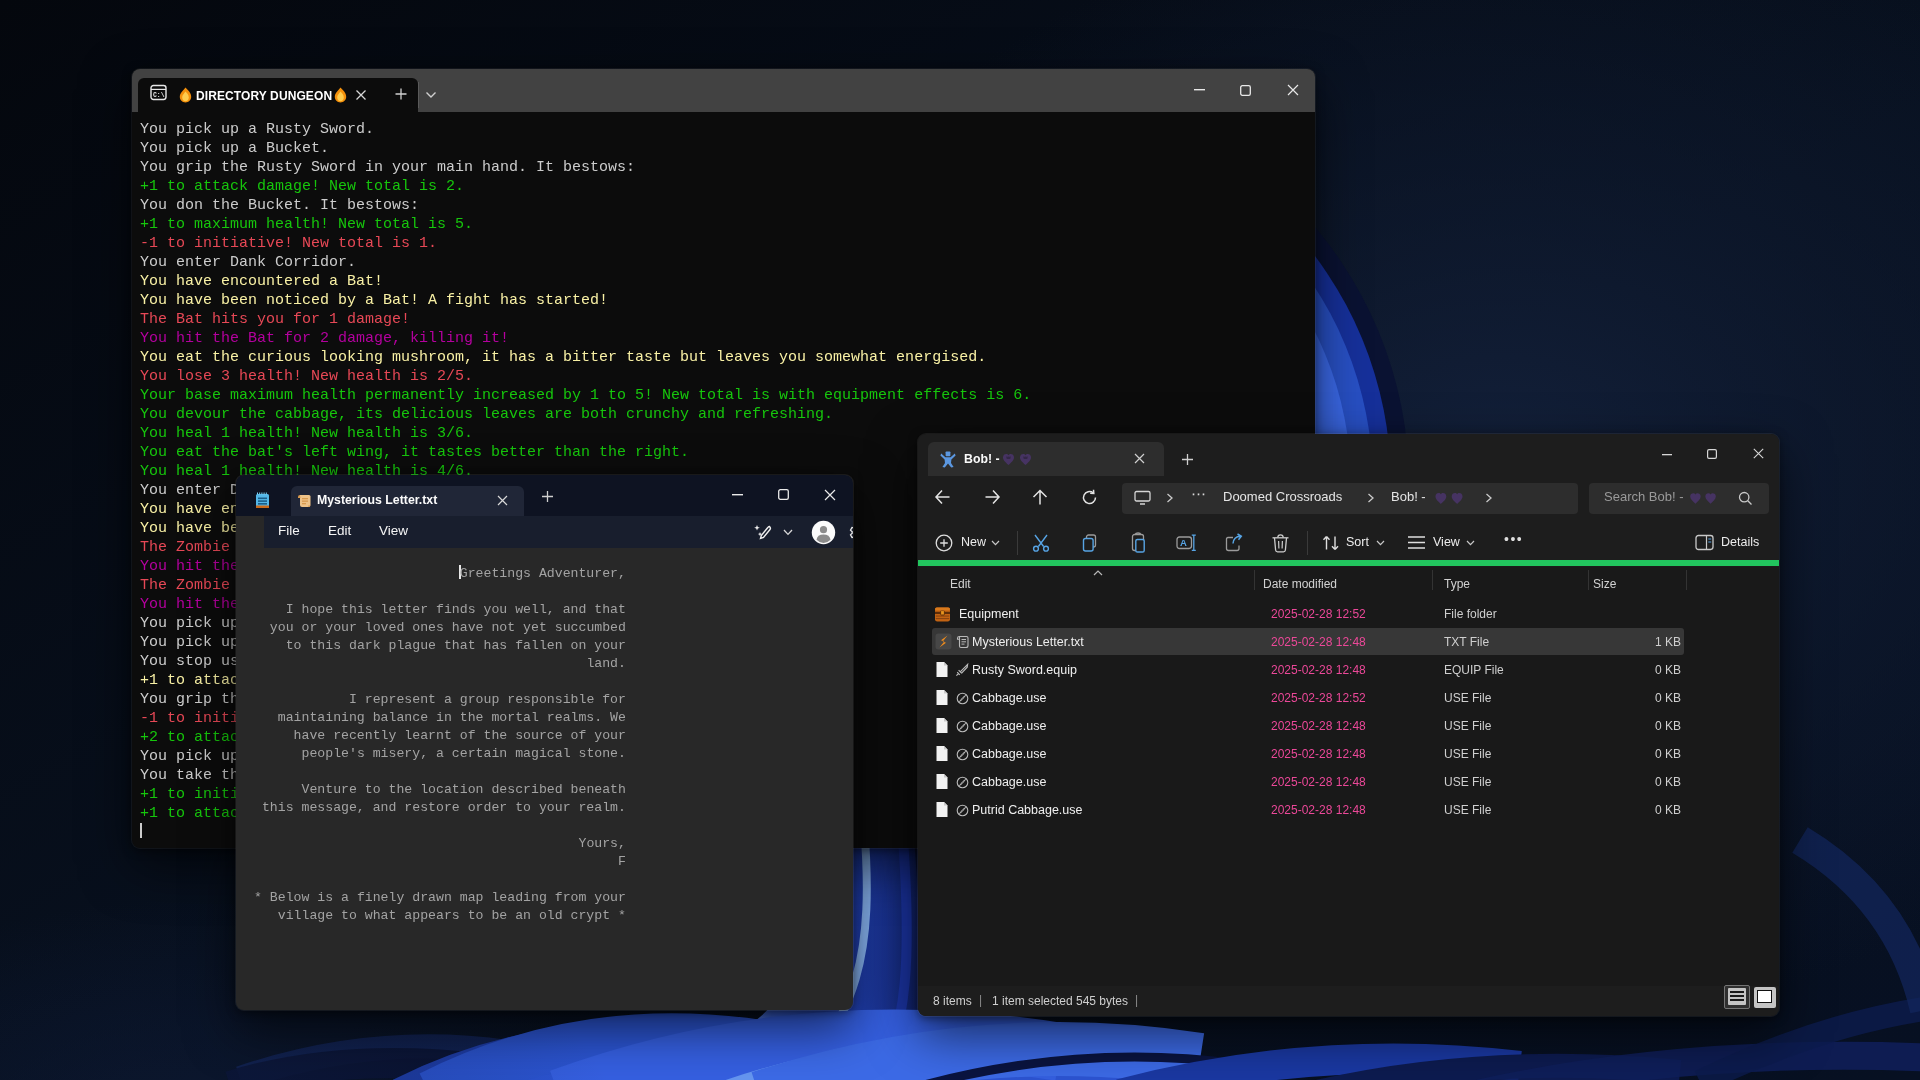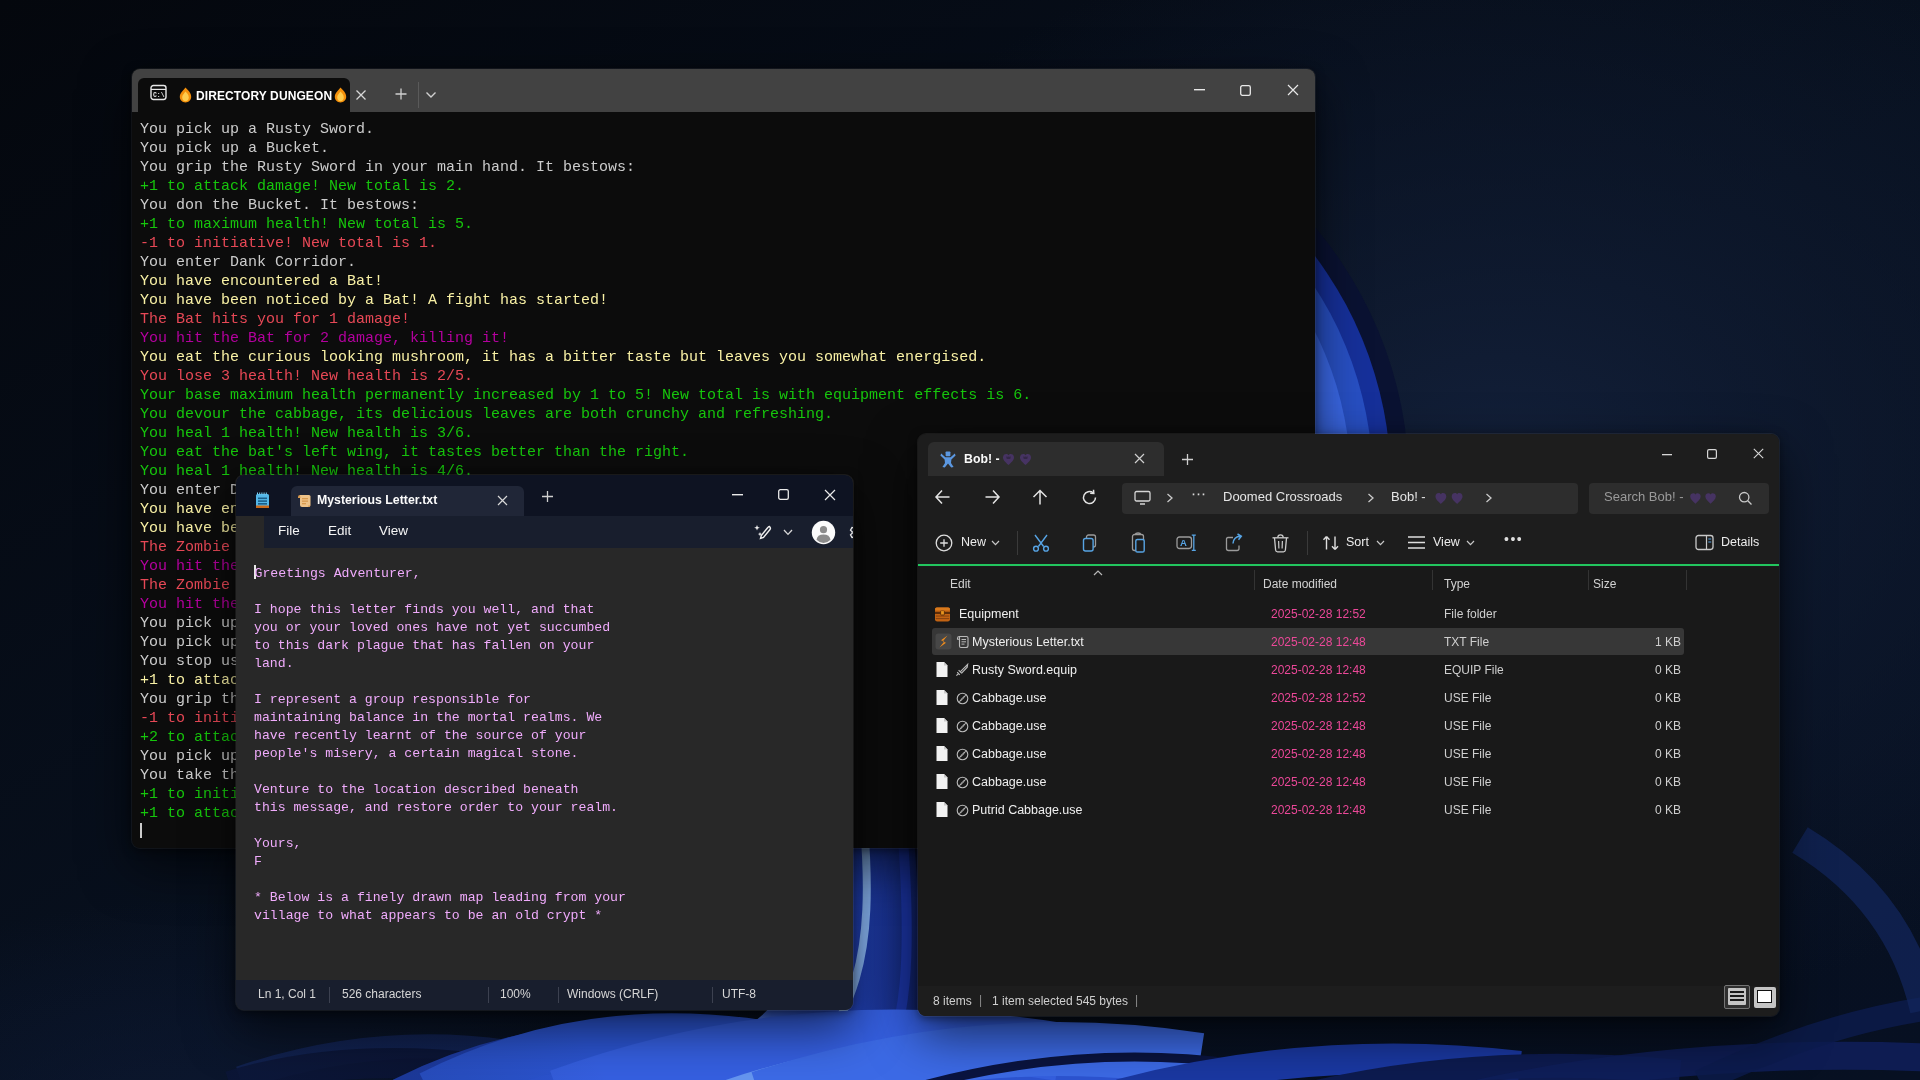--- a/index.html
+++ b/index.html
@@ -4,42 +4,42 @@
 <style>
 * { margin:0; padding:0; box-sizing:border-box; }
 html,body { width:1920px; height:1080px; overflow:hidden; background:#060a14; font-family:"Liberation Sans",sans-serif; }
 #stage { position:absolute; inset:0; width:1920px; height:1080px; }
 .abs { position:absolute; }
 svg { display:block; }
 
 
 #term { left:132px; top:69px; width:1183px; height:779px; border-radius:8px; background:#0c0c0c; box-shadow:0 0 0 1px rgba(255,255,255,.06),0 18px 50px rgba(0,0,0,.6),0 2px 10px rgba(0,0,0,.5); }
 #termbar { position:absolute; left:0; top:0; right:0; height:43px; background:#424242; border-radius:8px 8px 0 0; }
-#termtab { position:absolute; left:6px; top:9px; width:212px; height:34px; background:#0c0c0c; border-radius:6px 6px 0 0; }
+#termtab { position:absolute; left:6px; top:9px; width:280px; height:34px; background:#0c0c0c; border-radius:6px 6px 0 0; }
 #termtext { position:absolute; left:8px; top:51px; font-family:"Liberation Mono",monospace; font-size:15px; line-height:19px; white-space:pre; color:#cccccc; }
 #termtext .g { color:#16c60c; } #termtext .r { color:#e74856; } #termtext .y { color:#f9f1a5; } #termtext .m { color:#b4009e; }
 .capbtn { position:absolute; top:0; width:46px; height:42px; }
 
 
 #np { left:236px; top:475px; width:617px; height:535px; border-radius:8px; background:#282828; box-shadow:0 0 0 1px rgba(255,255,255,.07),0 18px 50px rgba(0,0,0,.6),0 2px 10px rgba(0,0,0,.5); overflow:hidden; }
 #nptitle { position:absolute; left:0; top:0; right:0; height:41px; background:#0e1322; border-radius:8px 8px 0 0; }
 #nptab { position:absolute; left:55px; top:11px; width:233px; height:30px; background:#202637; border-radius:6px 6px 0 0; }
 #npmenu { position:absolute; left:0; top:41px; right:0; height:32px; background:#181e2d;margin-left:28px; }
-#nptext { position:absolute; left:18px; top:90px; font-family:"Liberation Mono",monospace; font-size:13.2px; line-height:18px; white-space:pre; color:#f0abfc; }
+#nptext { position:absolute; left:18px; top:90px; font-family:"Liberation Mono",monospace; font-size:13.2px; line-height:18px; white-space:pre; color:#a3a3a3;text-align:right; }
 #npstatus { position:absolute; left:0; bottom:0; right:0; height:30px; background:#181e2d; border-radius:0 0 8px 8px; font-size:12px; color:#d6d6d6; }
 .npsep { position:absolute; top:7px; width:1px; height:16px; background:#3c4150; }
 
 
 #ex { left:918px; top:434px; width:861px; height:582px; border-radius:8px; background:#1b1b1b; box-shadow:0 0 0 1px rgba(255,255,255,.07),0 18px 50px rgba(0,0,0,.6),0 2px 10px rgba(0,0,0,.5); overflow:hidden; }
 #extitle { position:absolute; left:0; top:0; right:0; height:42px; background:#1d1d1d; border-radius:8px 8px 0 0; }
 #extab { position:absolute; left:10px; top:8px; width:236px; height:34px; background:#2d2d2d; border-radius:6px 6px 0 0; }
 #exnav { position:absolute; left:0; top:42px; right:0; height:44px; background:#1d1d1d; }
 #exaddr { position:absolute; left:204px; top:7px; width:456px; height:31px; background:#2d2d2d; border-radius:4px; }
 #exsearch { position:absolute; left:671px; top:7px; width:180px; height:31px; background:#2d2d2d; border-radius:4px; }
-#extools { position:absolute; left:0; top:86px; right:0; height:46px; background:#1d1d1d; border-bottom:2px solid #22c55e; }
+#extools { position:absolute; left:0; top:86px; right:0; height:46px; background:#1d1d1d; border-bottom:6px solid #22c55e; }
 .tsep { position:absolute; top:11px; width:1px; height:24px; background:#3a3a3a; }
 #exlist { position:absolute; left:0; top:133px; right:0; bottom:30px; background:#191919; }
 #exstatus { position:absolute; left:0; bottom:0; right:0; height:30px; background:#1d1d1d; border-radius:0 0 8px 8px; font-size:12px; color:#cfcfcf;text-align:center; }
 .hdr { position:absolute; top:0; font-size:12px; color:#d2d2d2; }
 .hsep { position:absolute; top:3px; width:1px; height:20px; background:#333; }
 .row { position:absolute; left:8px; right:10px; height:28px; font-size:12.5px; color:#efefef; }
 .row .dm { position:absolute; left:337px; top:7px; color:#ec4899; font-size:12px;margin-left:8px; }
 .row .ty { position:absolute; left:518px; top:7px; color:#cfcfcf; font-size:12px; }
 .row .sz { position:absolute; left:680px; top:7px; width:75px; text-align:right; color:#cfcfcf; font-size:12px; }
 .row .nm { position:absolute; left:44px; top:7px; }
@@ -564,26 +564,15 @@
 people's misery, a certain magical stone.
 
 Venture to the location described beneath
 this message, and restore order to your realm.
 
 Yours,
 F
 
 * Below is a finely drawn map leading from your
 village to what appears to be an old crypt *</div>
-  <div id="npstatus">
-    <div class="abs" style="left:22px;top:7px">Ln 1, Col 1</div>
-    <div class="npsep" style="left:93px"></div>
-    <div class="abs" style="left:106px;top:7px">526 characters</div>
-    <div class="npsep" style="left:252px"></div>
-    <div class="abs" style="left:264px;top:7px">100%</div>
-    <div class="npsep" style="left:322px"></div>
-    <div class="abs" style="left:331px;top:7px">Windows (CRLF)</div>
-    <div class="npsep" style="left:476px"></div>
-    <div class="abs" style="left:486px;top:7px">UTF-8</div>
-  </div>
 </div>
 
 </div>
 
 </body></html>

